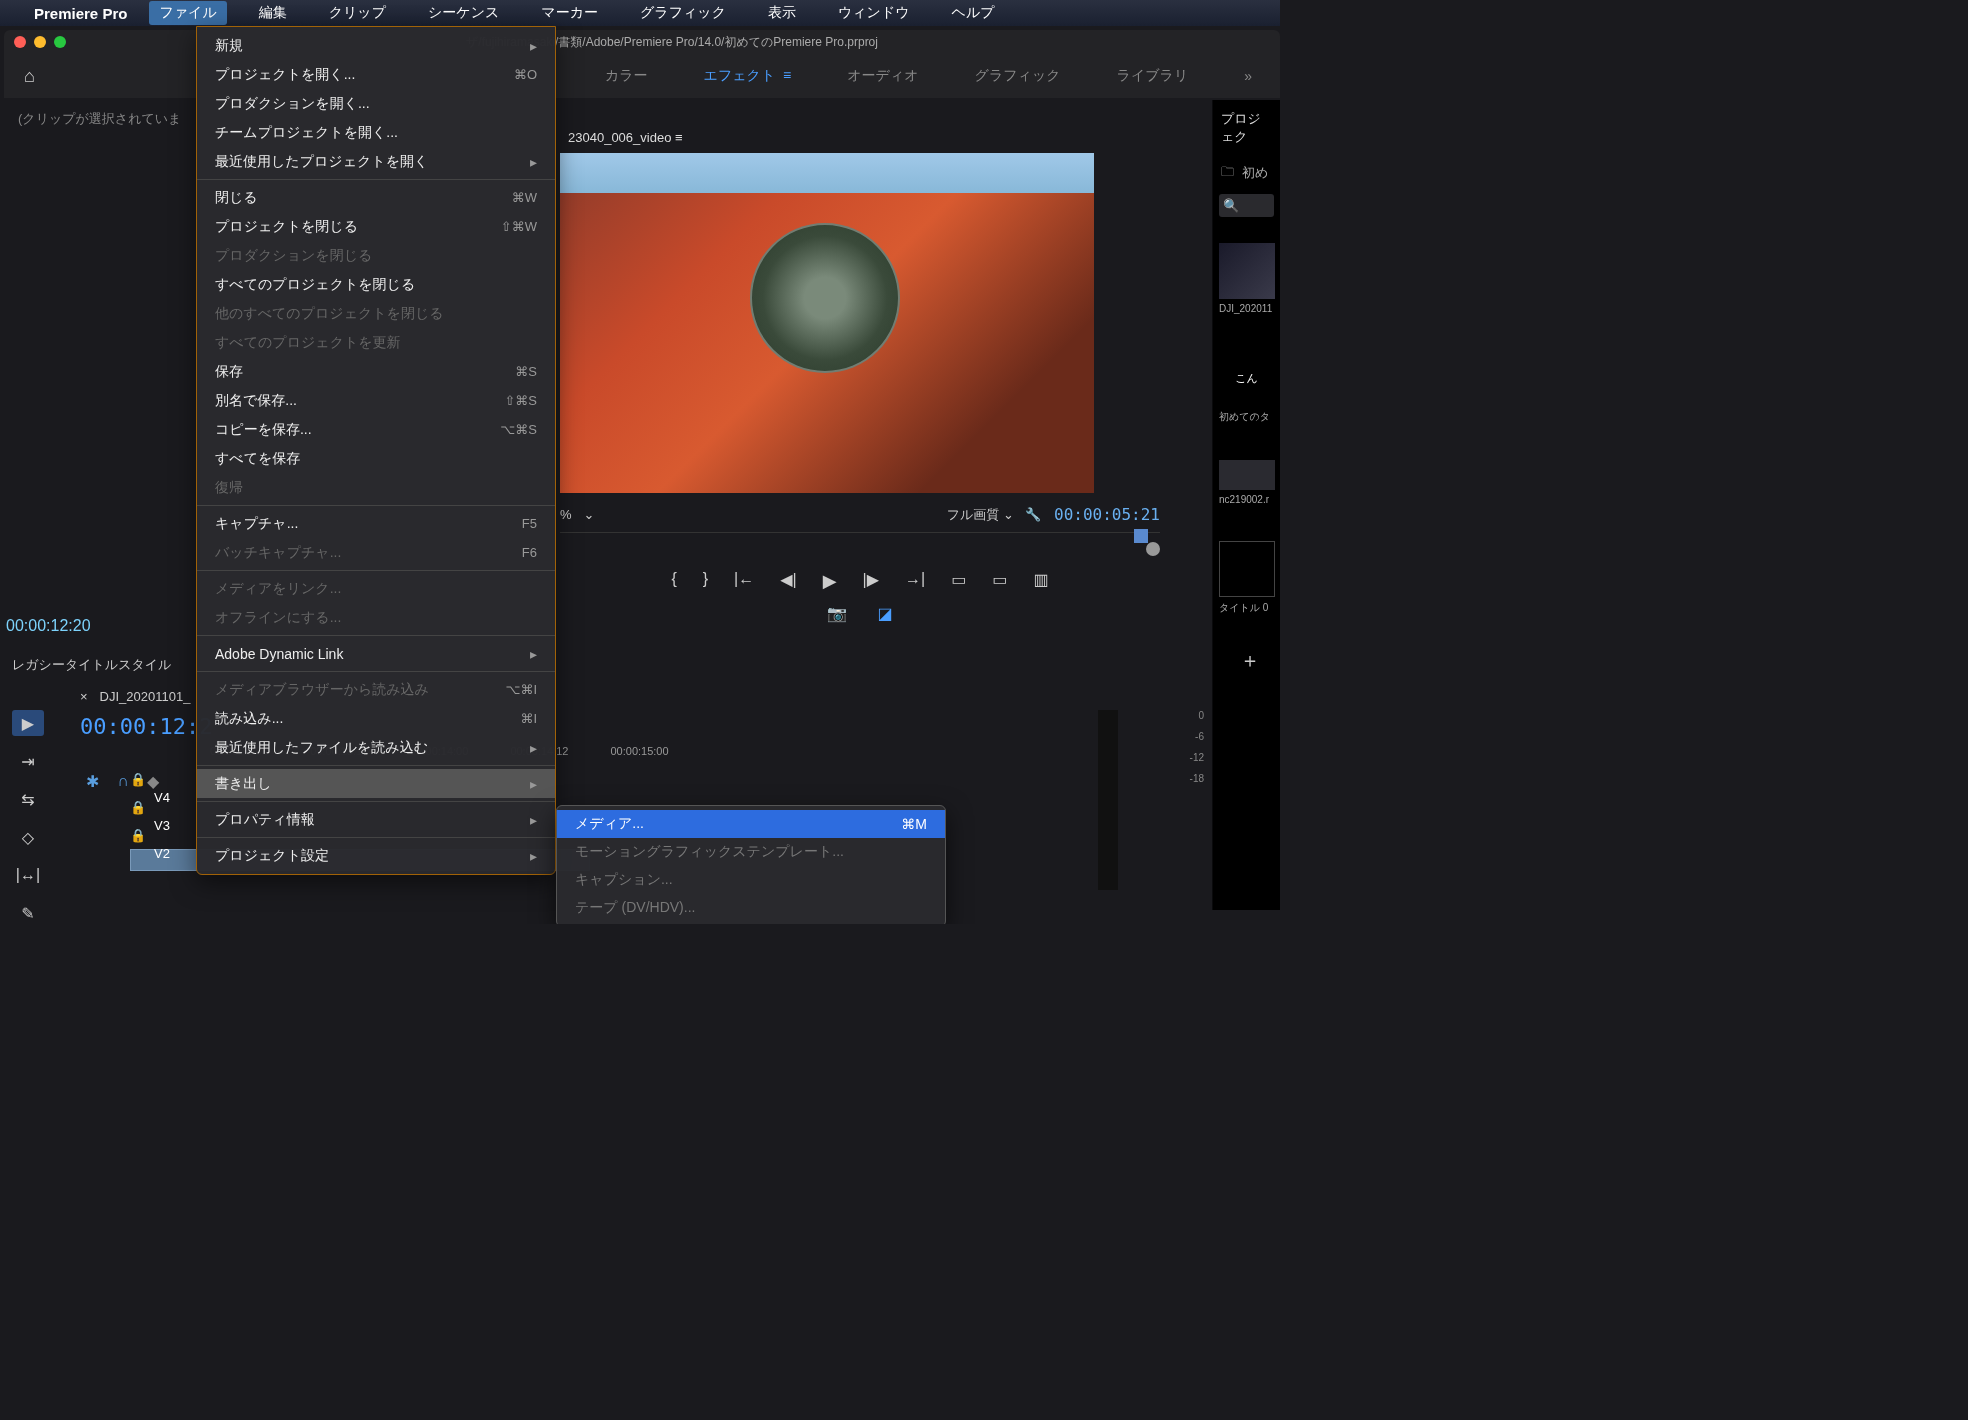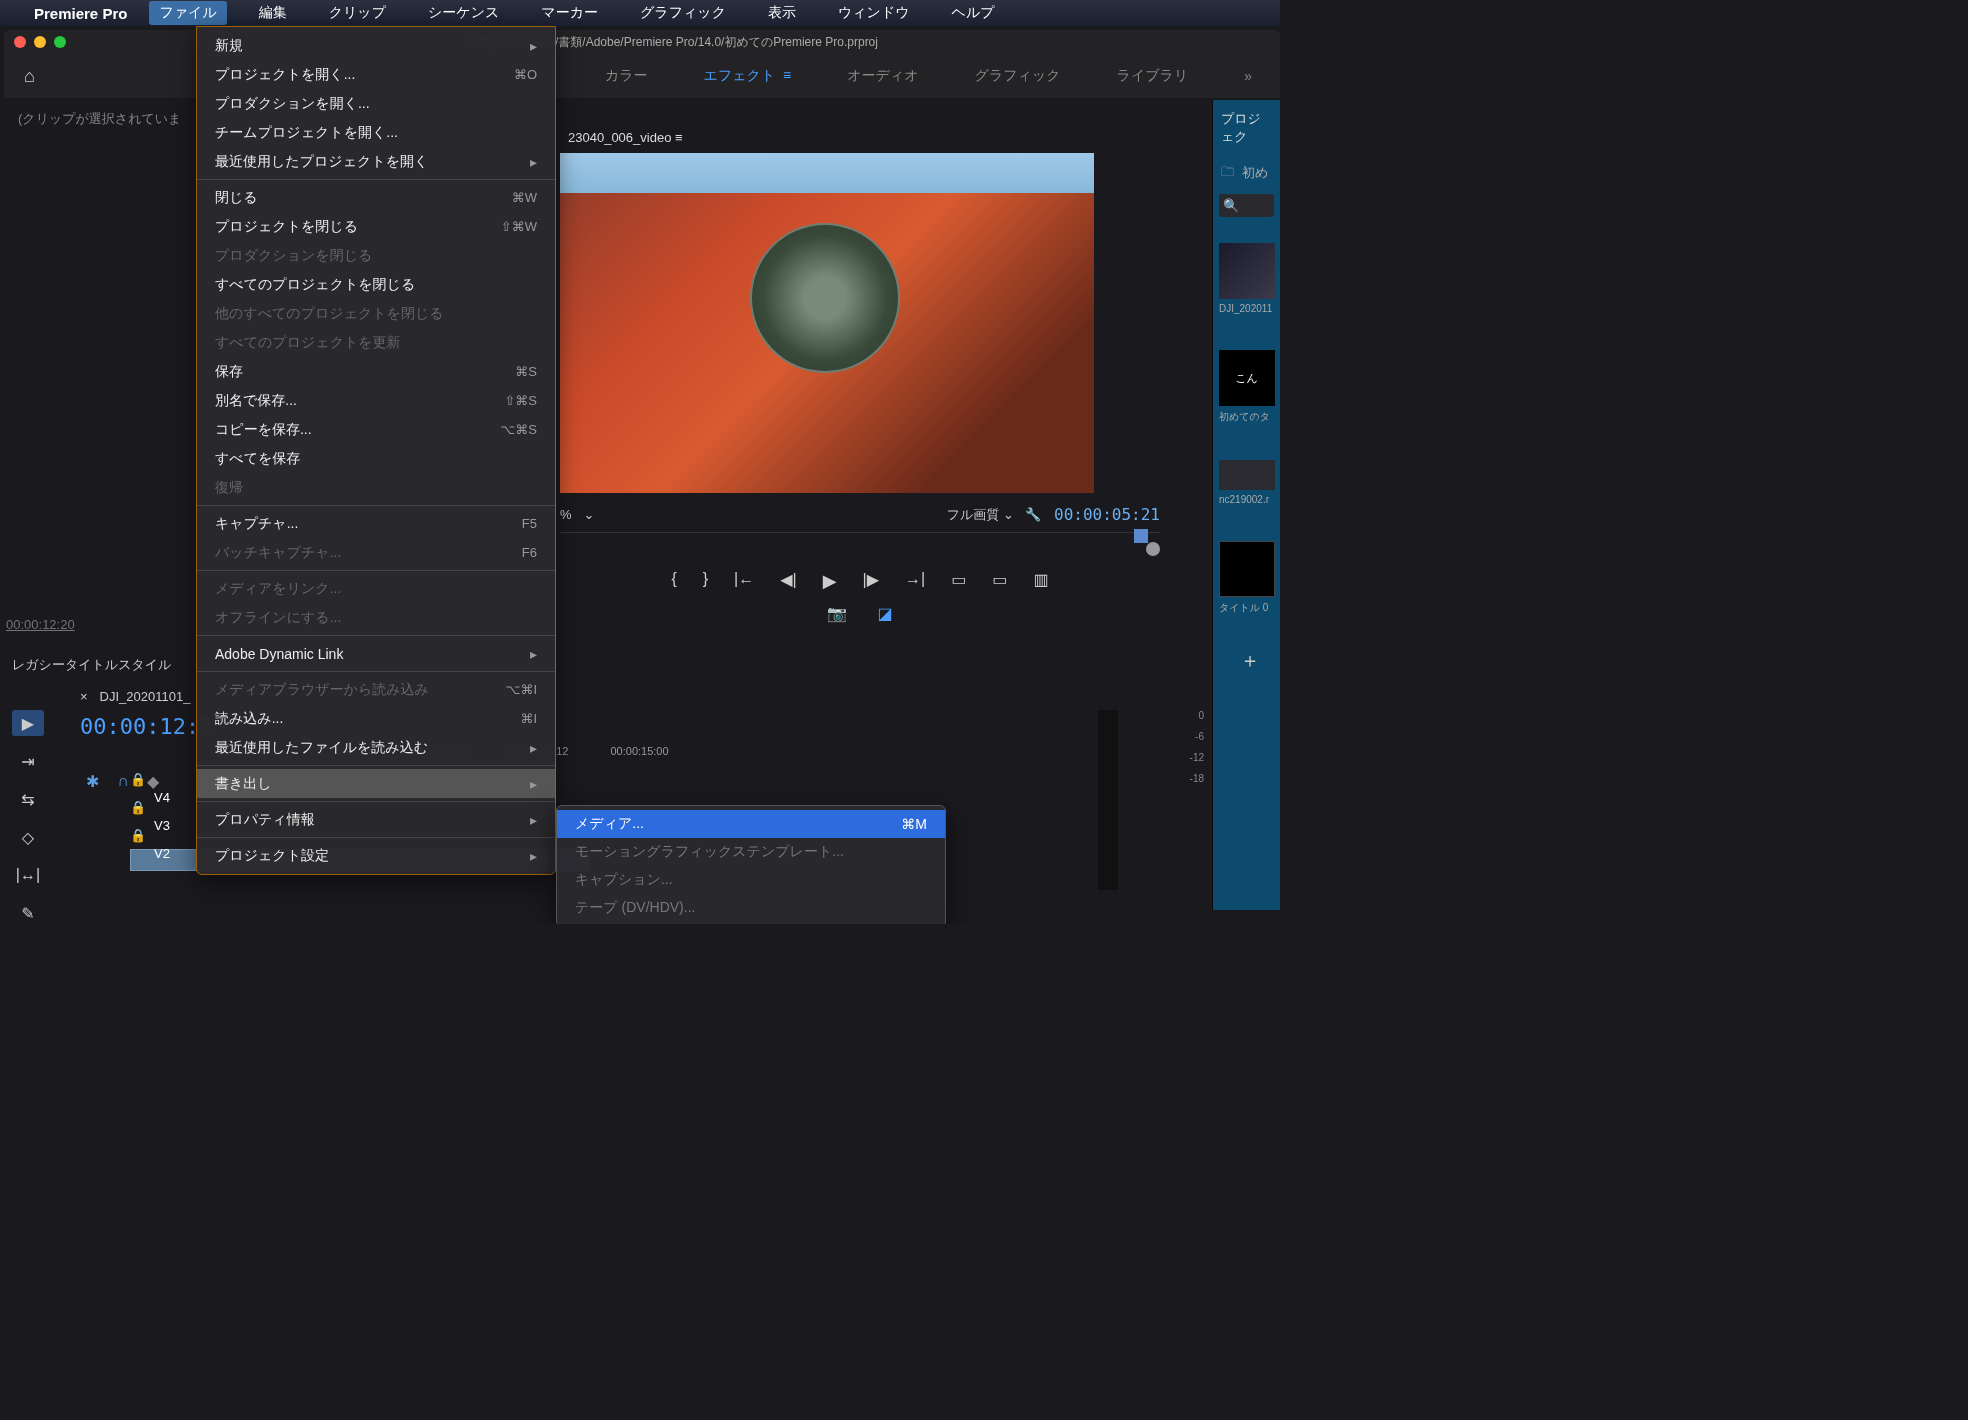--- a/index.html
+++ b/index.html
@@ -44,21 +44,21 @@
 
 
 .submenu { position: absolute; top: 805px; left: 556px; width: 390px; background: rgba(42,42,46,0.98); border: 1px solid #555; border-radius: 6px; box-shadow: 0 8px 24px rgba(0,0,0,0.6); z-index: 200; padding: 4px 0; }
 .submenu-item { display: flex; justify-content: space-between; padding: 5px 18px; color: #eee; font-size: 14px; height: 28px; align-items: center; }
 .submenu-item.highlight { background: #2d6cdf; color: #fff; }
 .submenu-item.disabled { color: #777; }
 
 
 .left-panel { position: absolute; top: 100px; left: 4px; width: 192px; }
 .clip-msg { color: #888; font-size: 13px; padding: 10px 14px; }
-.timecode-small { position: absolute; top: 617px; left: 6px; color: #737373; font-size: 13px; text-decoration: underline; }
+.timecode-small { position: absolute; top: 617px; left: 6px; color: #7dd3fc; font-size: 16px; }
 
 
 .program { position: absolute; top: 130px; left: 560px; width: 600px; }
 .program-tab { color: #ddd; font-size: 13px; padding: 0 8px 6px; }
 .preview { width: 534px; height: 340px; background: linear-gradient(135deg, #8b3a2a 0%, #c94a2a 30%, #d85a30 50%, #6a2a1a 80%); margin-top: 8px; position: relative; overflow: hidden; }
 .preview::before { content: ""; position: absolute; top: 0; left: 0; right: 0; height: 40px; background: linear-gradient(#a0c8e8, #88b8d8); }
 .preview-circle { position: absolute; top: 70px; left: 190px; width: 150px; height: 150px; border-radius: 50%; background: radial-gradient(circle, #7a8a7a 20%, #3a4a3a 60%, #2a3a2a); border: 2px solid rgba(255,255,255,0.3); }
 
 .monitor-controls { display: flex; align-items: center; gap: 12px; margin-top: 12px; color: #ccc; font-size: 13px; }
 .monitor-controls .spacer { flex: 1; }
@@ -86,21 +86,21 @@
 .clip-bar { height: 22px; background: #5a7a9a; margin-left: 60px; width: 460px; border: 1px solid #7a9aba; }
 
 
 .toolstrip { position: absolute; top: 702px; left: 4px; width: 48px; display: flex; flex-direction: column; gap: 12px; align-items: center; padding-top: 8px; }
 .toolstrip .tool { color: #ccc; font-size: 16px; width: 32px; height: 26px; display: flex; align-items: center; justify-content: center; }
 .toolstrip .tool.active { background: #2a4a7a; border-radius: 3px; }
 
 .snap-icons { position: absolute; top: 772px; left: 86px; display: flex; gap: 18px; color: #5a9edf; font-size: 16px; }
 
 
-.right-panel { position: absolute; top: 100px; right: 0; width: 68px; background: #0c4a6e; height: 810px; border-left: 1px solid #0a0a0c; }
+.right-panel { position: absolute; top: 100px; right: 0; width: 68px; background: #000000; height: 810px; border-left: 1px solid #0a0a0c; }
 .right-panel .proj-tab { padding: 10px 8px; color: #ddd; font-size: 13px; }
 .right-panel .folder-row { display: flex; gap: 8px; padding: 6px 8px; color: #aaa; align-items: center; }
 .right-panel .search { margin: 4px 6px; padding: 4px; background: #2a2a2e; border-radius: 3px; color: #888; }
 .thumb { width: 56px; height: 56px; background: #333; margin: 26px auto 4px; }
 .thumb.dark { background: linear-gradient(135deg, #1a1a2a, #3a3a4a); }
 .thumb-label { font-size: 10px; color: #aaa; text-align: left; padding: 0 6px 10px; }
 .add-btn { position: absolute; bottom: 250px; right: 20px; color: #ccc; font-size: 20px; }
 
 .audio-meter { position: absolute; right: 76px; top: 700px; width: 116px; height: 200px; }
 .meter-scale { position: absolute; right: 0; top: 10px; display: flex; flex-direction: column; gap: 10px; color: #888; font-size: 10px; text-align: right; }

